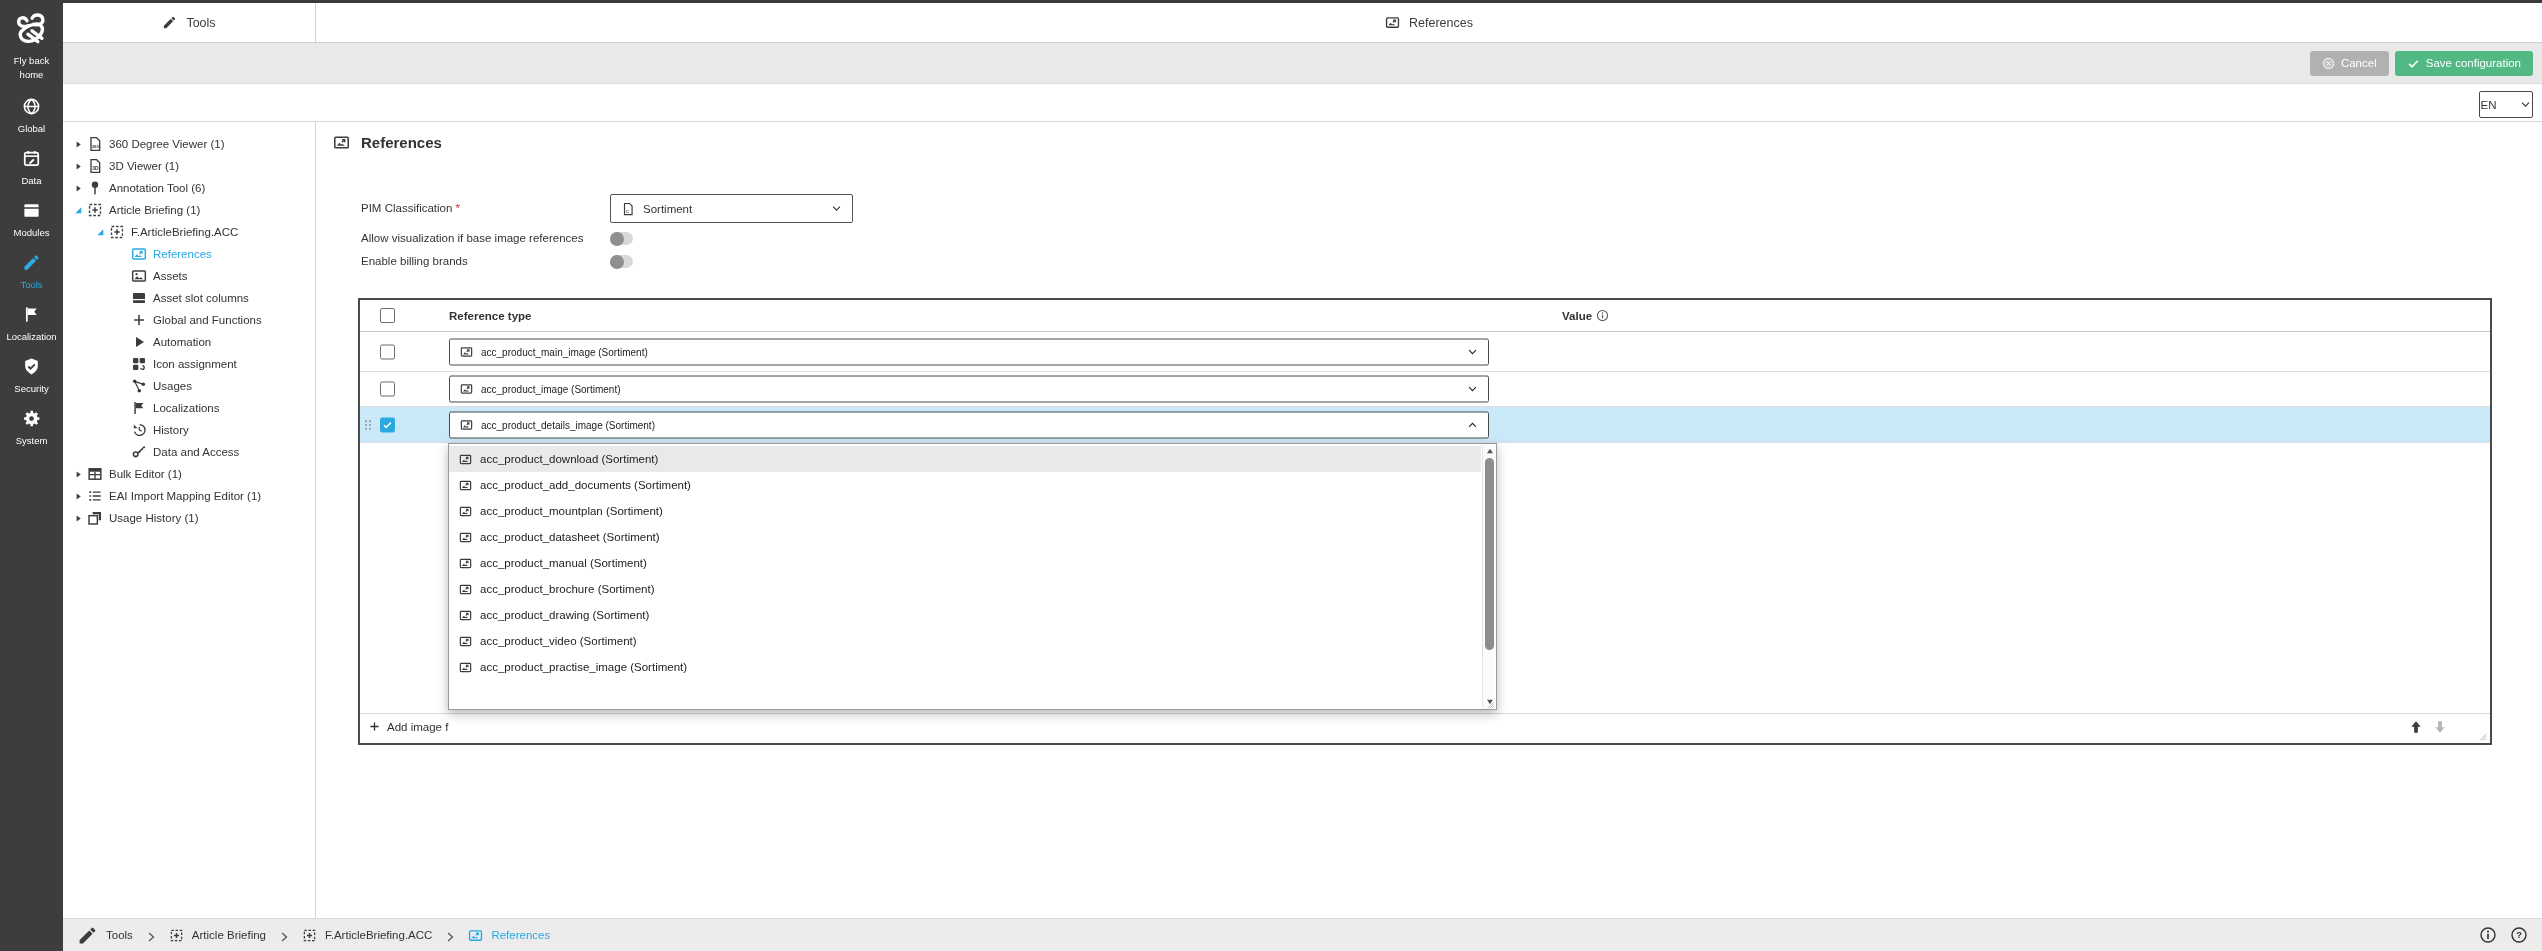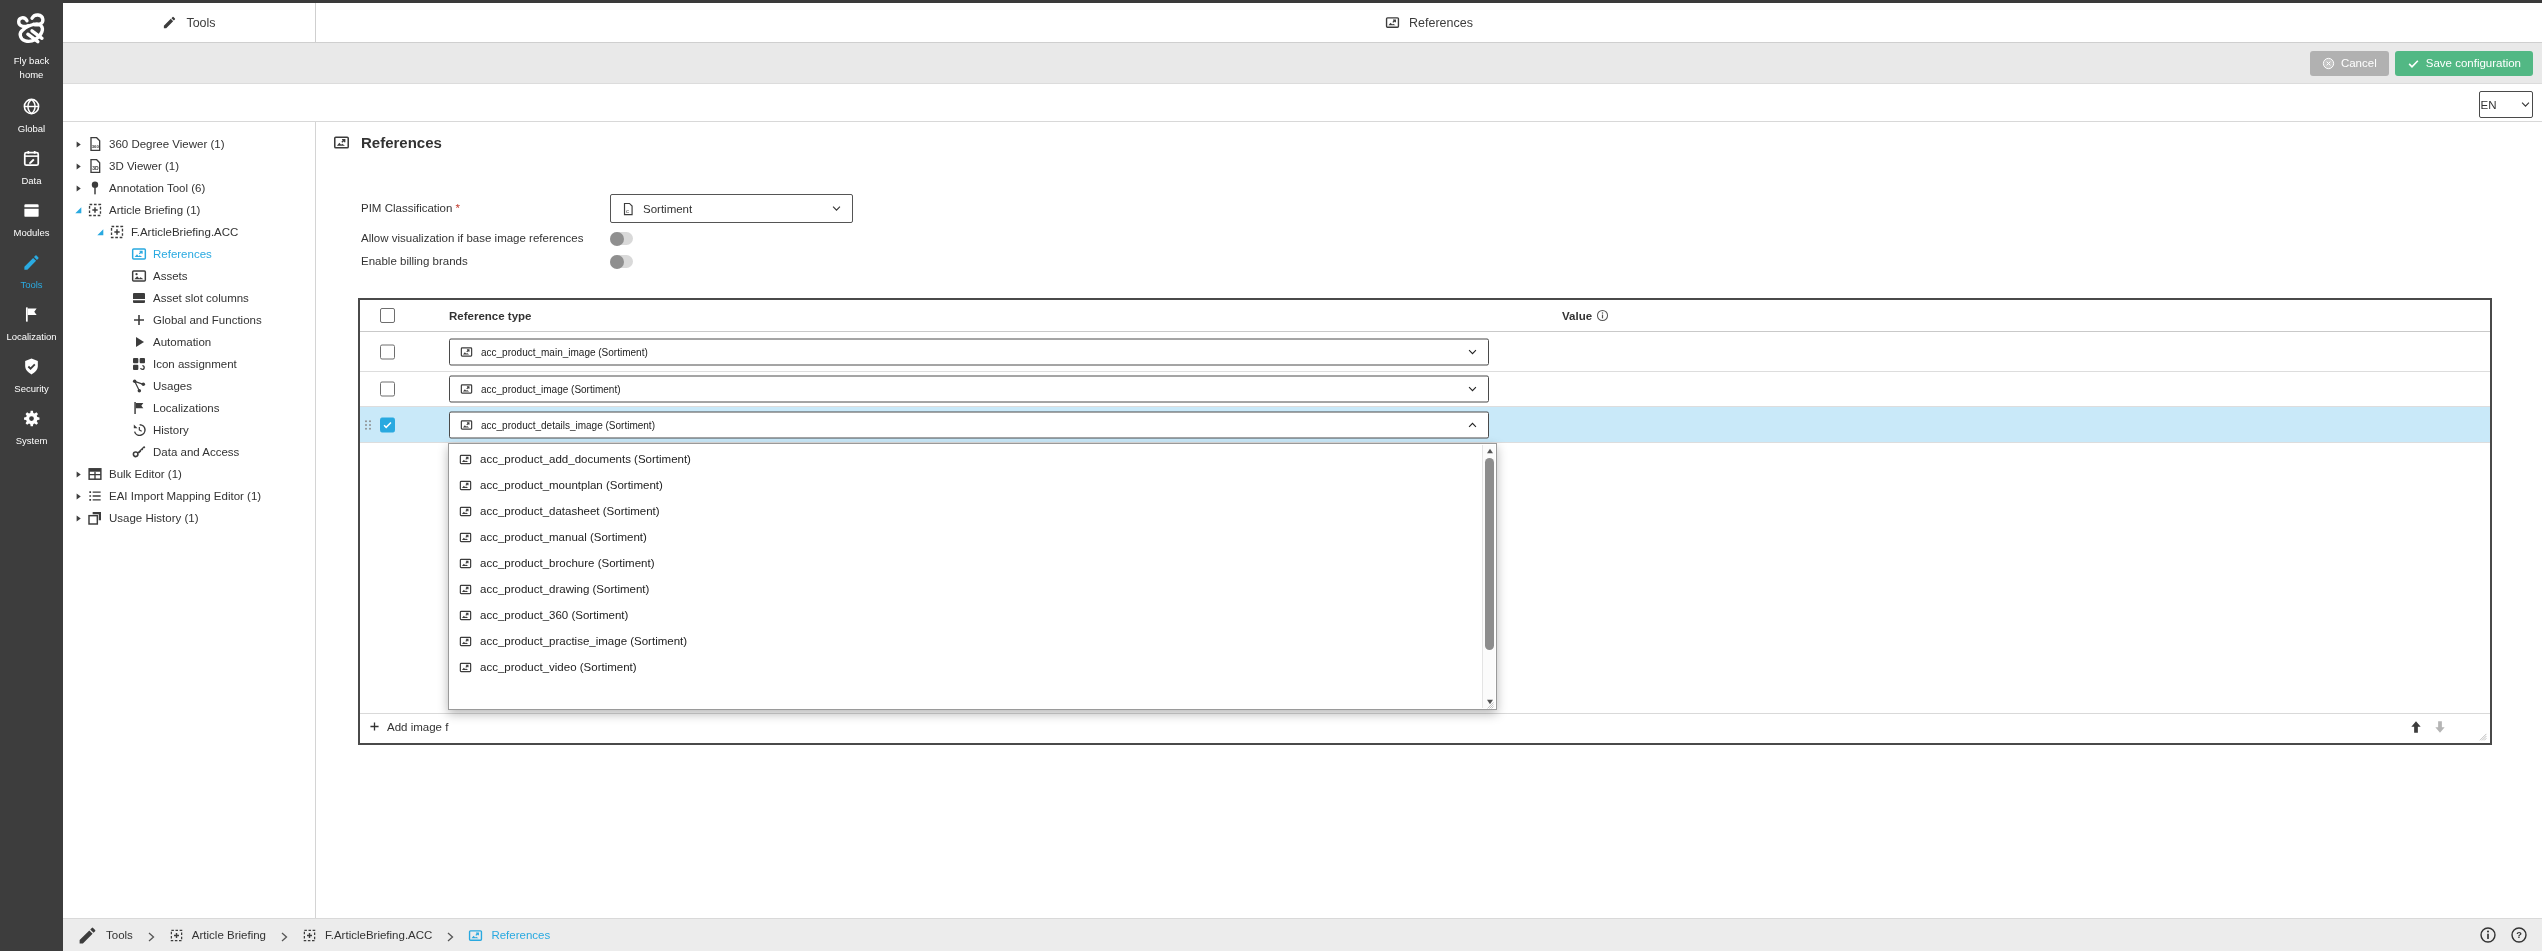--- a/index.html
+++ b/index.html
@@ -531,20 +531,28 @@
         </div>
         <span class="grip"><svg viewBox="0 0 24 24" width="100%" height="100%" fill="currentColor">
               <path d="M21 13L13 21M21 17l-4 4M21 9L9 21" stroke="#b5b5b5" stroke-width="1.6" fill="none"></path>
             </svg></span>
       </div>
     </div>
   </div>
 
   <div class="dropdown">
     <div class="dd-list" id="dd-list">
+        <div class="dd-opt hover">
+          <span class="sic"><svg viewBox="0 0 24 24" width="100%" height="100%" fill="currentColor">
+              <rect x="2.5" y="4.5" width="19" height="15" rx="1.5" fill="none" stroke="currentColor" stroke-width="2.2"></rect>
+              <path d="M5.5 16.5l3.5-4 2.4 2.8 1.5-1.5 4 2.7z"></path>
+              <path d="M12.8 7h4.7v4.7h-2V10.2l-2.3 2.3-1.4-1.4 2.3-2.3h-1.3z"></path>
+            </svg></span>
+          <span>acc_product_download (Sortiment)</span>
+        </div>
         <div class="dd-opt">
           <span class="sic"><svg viewBox="0 0 24 24" width="100%" height="100%" fill="currentColor">
               <rect x="2.5" y="4.5" width="19" height="15" rx="1.5" fill="none" stroke="currentColor" stroke-width="2.2"></rect>
               <path d="M5.5 16.5l3.5-4 2.4 2.8 1.5-1.5 4 2.7z"></path>
               <path d="M12.8 7h4.7v4.7h-2V10.2l-2.3 2.3-1.4-1.4 2.3-2.3h-1.3z"></path>
             </svg></span>
           <span>acc_product_add_documents (Sortiment)</span>
         </div>
         <div class="dd-opt">
           <span class="sic"><svg viewBox="0 0 24 24" width="100%" height="100%" fill="currentColor">
@@ -585,37 +593,29 @@
               <path d="M12.8 7h4.7v4.7h-2V10.2l-2.3 2.3-1.4-1.4 2.3-2.3h-1.3z"></path>
             </svg></span>
           <span>acc_product_drawing (Sortiment)</span>
         </div>
         <div class="dd-opt">
           <span class="sic"><svg viewBox="0 0 24 24" width="100%" height="100%" fill="currentColor">
               <rect x="2.5" y="4.5" width="19" height="15" rx="1.5" fill="none" stroke="currentColor" stroke-width="2.2"></rect>
               <path d="M5.5 16.5l3.5-4 2.4 2.8 1.5-1.5 4 2.7z"></path>
               <path d="M12.8 7h4.7v4.7h-2V10.2l-2.3 2.3-1.4-1.4 2.3-2.3h-1.3z"></path>
             </svg></span>
-          <span>acc_product_360 (Sortiment)</span>
+          <span>acc_product_video (Sortiment)</span>
         </div>
         <div class="dd-opt">
           <span class="sic"><svg viewBox="0 0 24 24" width="100%" height="100%" fill="currentColor">
               <rect x="2.5" y="4.5" width="19" height="15" rx="1.5" fill="none" stroke="currentColor" stroke-width="2.2"></rect>
               <path d="M5.5 16.5l3.5-4 2.4 2.8 1.5-1.5 4 2.7z"></path>
               <path d="M12.8 7h4.7v4.7h-2V10.2l-2.3 2.3-1.4-1.4 2.3-2.3h-1.3z"></path>
             </svg></span>
           <span>acc_product_practise_image (Sortiment)</span>
-        </div>
-        <div class="dd-opt">
-          <span class="sic"><svg viewBox="0 0 24 24" width="100%" height="100%" fill="currentColor">
-              <rect x="2.5" y="4.5" width="19" height="15" rx="1.5" fill="none" stroke="currentColor" stroke-width="2.2"></rect>
-              <path d="M5.5 16.5l3.5-4 2.4 2.8 1.5-1.5 4 2.7z"></path>
-              <path d="M12.8 7h4.7v4.7h-2V10.2l-2.3 2.3-1.4-1.4 2.3-2.3h-1.3z"></path>
-            </svg></span>
-          <span>acc_product_video (Sortiment)</span>
         </div>
       </div>
     <div class="dd-scroll">
       <span class="sb-up">
           <svg viewBox="0 0 24 24" width="100%" height="100%" fill="currentColor">
             <path d="M12 5l9 14H3z"></path>
           </svg>
         </span>
       <span class="sb-thumb"></span>
       <span class="sb-down">

